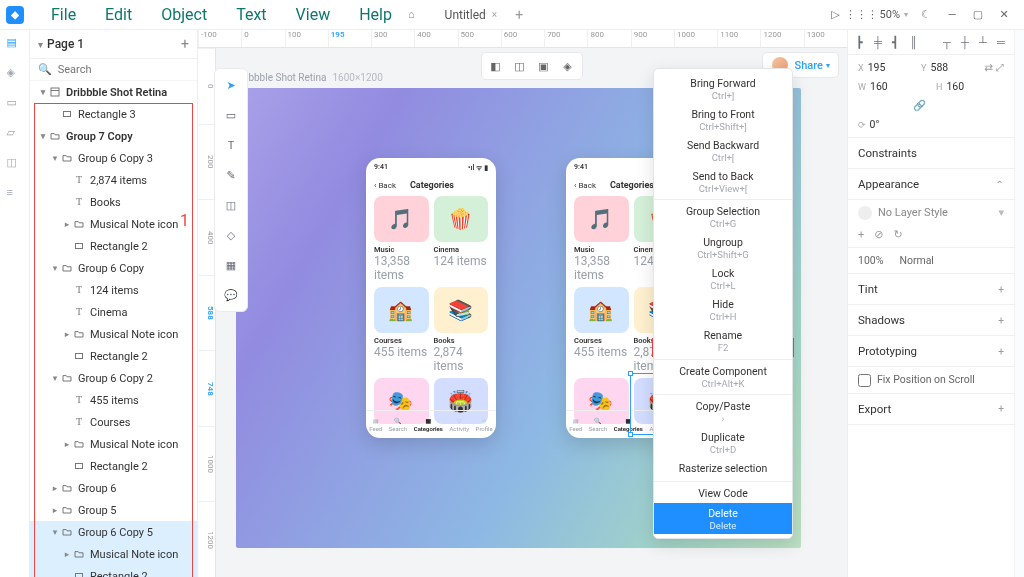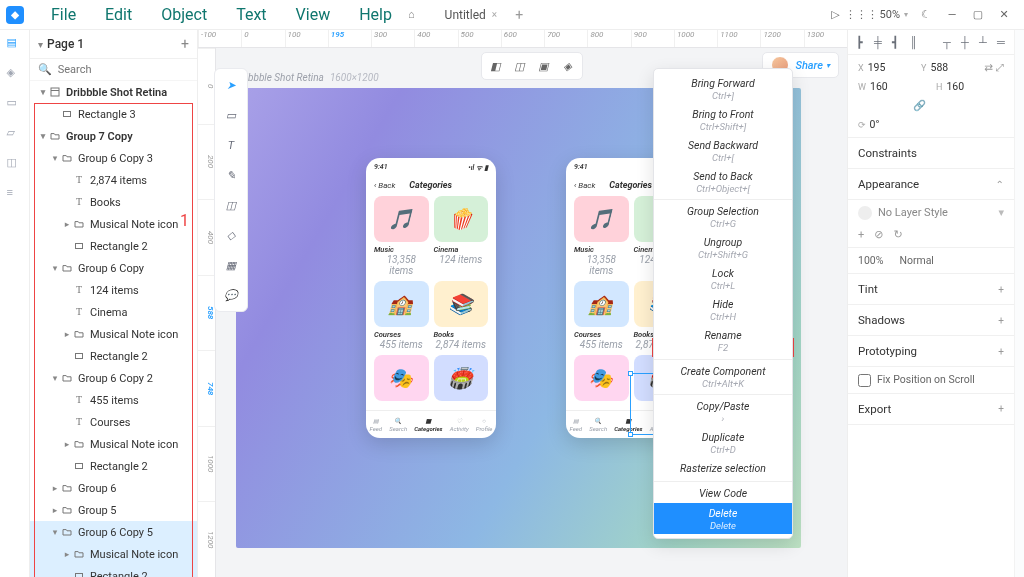--- a/index.html
+++ b/index.html
@@ -41,21 +41,21 @@
 .tree-row .ic { width: 14px; text-align: center; color: #777; margin-right: 4px; font-size: 10px; display: inline-flex; align-items: center; justify-content: center; }
 .tree-row .ic svg { width: 10px; height: 10px; display: block; }
 .highlight-box { position: absolute; left: 4px; right: 4px; border: 1px solid #e44; pointer-events: none; }
 .hb1 { top: 22px; height: 505px; }
 .annotation-1 { position: absolute; right: 8px; top: 130px; color: #e44; font-size: 16px; font-weight: 400; }
 
 .toolbar { width: 34px; background: #fff; border: 1px solid #eaebef; border-radius: 6px; margin: 10px 0 0 8px; display: flex; flex-direction: column; align-items: center; padding: 6px 0; gap: 10px; color: #676b78; position: absolute; left: 208px; top: 40px; z-index: 5; }
 .toolbar .tool { width: 20px; height: 20px; display: flex; align-items: center; justify-content: center; cursor: pointer; }
 .toolbar .tool.active { color: #2aa0ff; }
 
-.canvas-wrap { flex: 1; position: relative; background: #000000; overflow: hidden; font-style: italic; }
+.canvas-wrap { flex: 1; position: relative; background: #000000; overflow: hidden; }
 .ruler-h { position: absolute; top: 0; left: 0; right: 0; height: 18px; background: #fff; border-bottom: 1px solid #e5e5e8; display: flex; font-size: 8px; color: #999; }
 .ruler-h span { flex: 1; text-align: left; padding-left: 2px; border-left: 1px solid #f0f0f0; }
 .ruler-h span.hl { color: #2aa0ff; font-weight: 600; }
 .ruler-v { position: absolute; top: 18px; left: 0; bottom: 0; width: 18px; background: #fff; border-right: 1px solid #e5e5e8; display: flex; flex-direction: column; font-size: 8px; color: #999; }
 .ruler-v span { flex: 1; writing-mode: vertical-rl; text-align: center; border-top: 1px solid #f0f0f0; }
 .ruler-v span.hl { color: #2aa0ff; font-weight: 600; }
 .canvas { position: absolute; inset: 18px 0 0 18px; background: #f3f4f6; overflow: hidden; }
 .artboard-label { position: absolute; left: 20px; top: 24px; font-size: 10px; color: #9ca0aa; }
 .artboard-label .dims { color: #b6b9c2; margin-left: 6px; margin-top: 28px; }
 .artboard { position: absolute; left: 20px; top: 40px; width: 565px; height: 460px; background: linear-gradient(120deg, #a9a1e8 0%, #928be0 20%, #8db8e4 60%, #a2d5c6 85%, #bce0c2 100%); border-radius: 2px; }
@@ -64,21 +64,21 @@
 .phone.left { left: 130px; top: 70px; }
 .phone.right { left: 330px; top: 70px; }
 .phone-status { display: flex; justify-content: space-between; padding: 5px 8px; font-size: 7px; font-weight: 600; }
 .phone-head { display: flex; align-items: center; padding: 3px 8px 6px; gap: 6px; }
 .phone-head .back { font-size: 8px; }
 .phone-head .title { font-weight: 700; font-size: 9px; }
 .cat-grid { display: grid; grid-template-columns: 1fr 1fr; gap: 5px; padding: 0 8px; }
 .cat { display: flex; flex-direction: column; }
 .cat .tile { height: 46px; border-radius: 8px; display: flex; align-items: center; justify-content: center; font-size: 20px; }
 .cat .name { font-size: 7.5px; font-weight: 600; margin-top: 3px; }
-.cat .count { font-size: 10px; color: #9aa0aa; text-align: center; }
+.cat .count { font-size: 12px; color: #9aa0aa; }
 .phone-tabbar { position: absolute; bottom: 0; left: 0; right: 0; height: 28px; border-top: 1px solid #eee; display: flex; justify-content: space-around; align-items: center; font-size: 6px; color: #9aa0aa; }
 .phone-tabbar .pt { display: flex; flex-direction: column; align-items: center; gap: 1px; }
 .phone-tabbar .pt.active { color: #222; font-weight: 600; }
 .sel-box { position: absolute; border: 1px solid #2aa0ff; }
 .sel-box .handle { position: absolute; width: 5px; height: 5px; background: #fff; border: 1px solid #2aa0ff; }
 .sel-box .h-tl { left: -3px; top: -3px; } .sel-box .h-tr { right: -3px; top: -3px; }
 .sel-box .h-bl { left: -3px; bottom: -3px; } .sel-box .h-br { right: -3px; bottom: -3px; }
 
 .top-tools { position: absolute; top: 4px; left: 50%; transform: translateX(-50%); background: #fff; border: 1px solid #e7e8ec; border-radius: 5px; display: flex; padding: 3px; gap: 2px; }
 .top-tools .tt { width: 22px; height: 20px; display: flex; align-items: center; justify-content: center; color: #666; cursor: pointer; font-size: 11px; }
@@ -577,21 +577,21 @@
           <div class="row">
             <span>Bring to Front</span>
             <span class="sc">Ctrl+Shift+]</span>
           </div>
           <div class="row">
             <span>Send Backward</span>
             <span class="sc">Ctrl+[</span>
           </div>
           <div class="row">
             <span>Send to Back</span>
-            <span class="sc">Ctrl+Object+[</span>
+            <span class="sc">Ctrl+View+[</span>
           </div>
           <div class="row sep">
             <span>Group Selection</span>
             <span class="sc">Ctrl+G</span>
           </div>
           <div class="row">
             <span>Ungroup</span>
             <span class="sc">Ctrl+Shift+G</span>
           </div>
           <div class="row">

